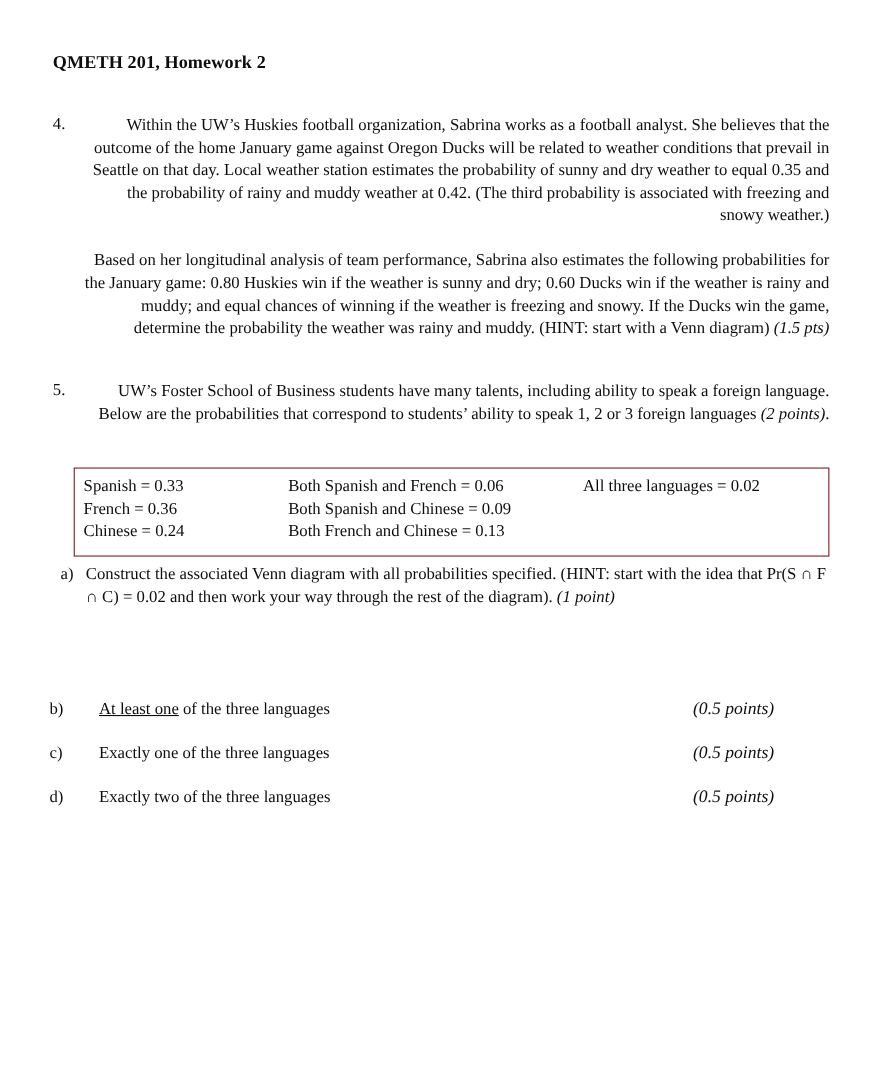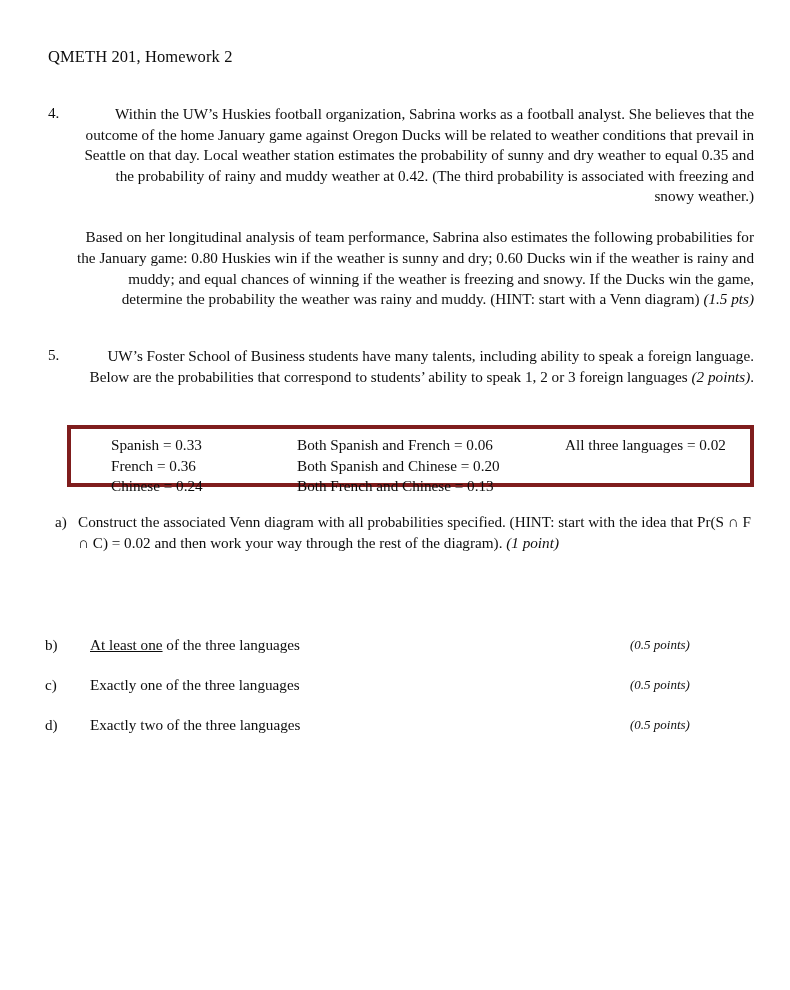--- a/index.html
+++ b/index.html
@@ -25,21 +25,21 @@
     height: 990px;
     background: #ffffff;
   }
 
   
   .doc-title {
     position: absolute;
     left: 48px;
     top: 47px;
     font-size: 16.5px;
-    font-weight: normal;
+    font-weight: bold;
     letter-spacing: 0.1px;
     white-space: nowrap;
   }
 
   
   .question {
     position: absolute;
     left: 48px;
     width: 706px;
   }
@@ -63,25 +63,24 @@
   .q-body p + p {
     margin-top: 20.5px;
   }
 
   
   .prob-box {
     position: absolute;
     left: 67px;
     top: 425px;
     width: 687px;
-    height: 62px;
-    border: 4px solid #7f1d1d;
+    height: 81px;
+    border: 1px solid #7f1d1d;
     box-sizing: border-box;
     background: #ffffff;
-    padding-left: 32px;
   }
   .prob-grid {
     position: relative;
     width: 100%;
     height: 100%;
     font-size: 15.2px;
     line-height: 20.6px;
   }
   .prob-col {
     position: absolute;
@@ -134,21 +133,21 @@
     margin-left: 45px;
     position: relative;
     white-space: nowrap;
   }
 
   .pts {
     position: absolute;
     left: 540px;
     top: 0;
     font-style: italic;
-    font-size: 13px;
+    font-size: 16px;
     white-space: nowrap;
   }
 
   .ital { font-style: italic; }
   .bold { font-weight: normal; }
   .uline { text-decoration: underline; }
   .nowrap { white-space: nowrap; text-align: center; }
 </style>
 </head>
 <body>
@@ -174,21 +173,21 @@
 
   <div class="prob-box">
     <div class="prob-grid">
       <div class="prob-col c1">
         <div class="prob-row">Spanish = 0.33</div>
         <div class="prob-row">French = 0.36</div>
         <div class="prob-row">Chinese = 0.24</div>
       </div>
       <div class="prob-col c2">
         <div class="prob-row">Both Spanish and French = 0.06</div>
-        <div class="prob-row">Both Spanish and Chinese = 0.20</div>
+        <div class="prob-row">Both Spanish and Chinese = 0.09</div>
         <div class="prob-row">Both French and Chinese = 0.13</div>
       </div>
       <div class="prob-col c3">
         <div class="prob-row">All three languages = 0.02</div>
       </div>
     </div>
   </div>
 
   <div class="subpart part-a">
     <span class="sp-letter">a)</span>

